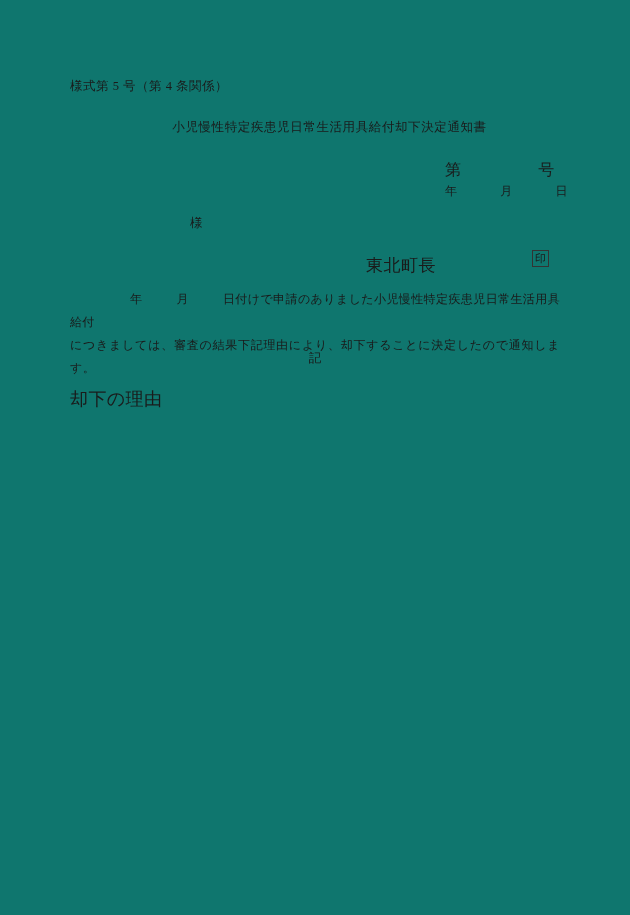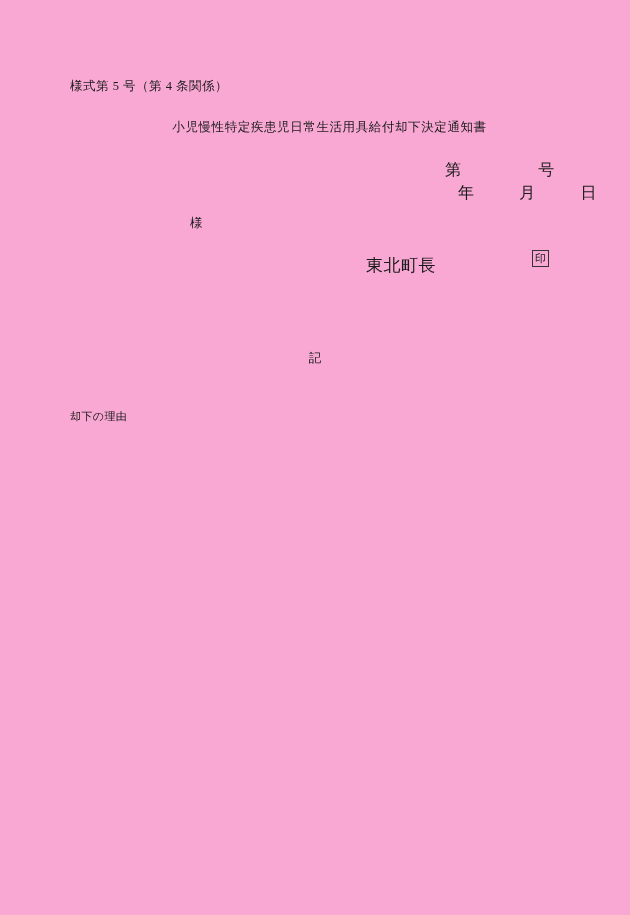--- a/index.html
+++ b/index.html
@@ -12,21 +12,21 @@
     height: 915px;
     font-family: "Liberation Serif", "DejaVu Serif", serif;
     color: #1a1a1a;
     position: relative;
     overflow: hidden;
   }
   .page {
     position: relative;
     width: 630px;
     height: 915px;
-    background: #f9a8d4;
+    background: #0f766e;
   }
   .form-id {
     position: absolute;
     left: 70px;
     top: 78px;
     font-size: 12.5px;
     letter-spacing: 0.5px;
     white-space: nowrap;
   }
   .doc-title {
@@ -47,23 +47,23 @@
     font-size: 16px;
     letter-spacing: 0.4px;
     white-space: nowrap;
   }
   .number-line .gap-wide {
     display: inline-block;
     width: 68px;
   }
   .date-line {
     position: absolute;
-    left: 458px;
+    left: 445px;
     top: 183px;
-    font-size: 16px;
+    font-size: 12px;
     letter-spacing: 0.4px;
     white-space: nowrap;
   }
   .date-line .gap {
     display: inline-block;
     width: 36px;
   }
   .addressee {
     position: absolute;
     left: 190px;
@@ -113,22 +113,22 @@
     position: absolute;
     left: 0;
     right: 0;
     top: 350px;
     text-align: center;
     font-size: 12.5px;
   }
   .reason-label {
     position: absolute;
     left: 70px;
-    top: 409px;
-    font-size: 11px;
+    top: 387px;
+    font-size: 18px;
     letter-spacing: 0.4px;
     white-space: nowrap;
   }
 </style>
 </head>
 <body>
 
 <div class="page">
 
   <div class="form-id">様式第 5 号（第 4 条関係）</div>
@@ -148,18 +148,22 @@
     <span class="gap"></span>
     <span>日</span>
   </div>
 
   <div class="addressee">様</div>
 
   <div class="issuer">東北町長</div>
 
   <div class="seal">印</div>
 
+  <div class="body-p1">
+    <span class="indent"></span><span>年</span><span class="gap"></span><span>月</span><span class="gap"></span><span>日付けで申請のありました小児慢性特定疾患児日常生活用具給付</span><br>
+    <span>につきましては、審査の結果下記理由により、却下することに決定したので通知します。</span>
+  </div>
 
   <div class="ki-mark">記</div>
 
   <div class="reason-label">却下の理由</div>
 
 </div>
 
 </body></html>

